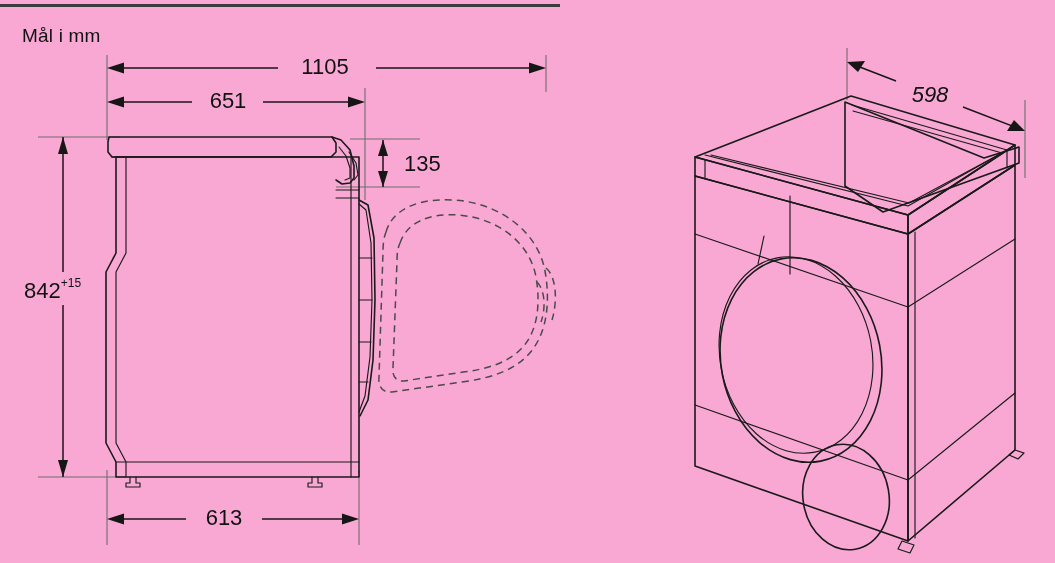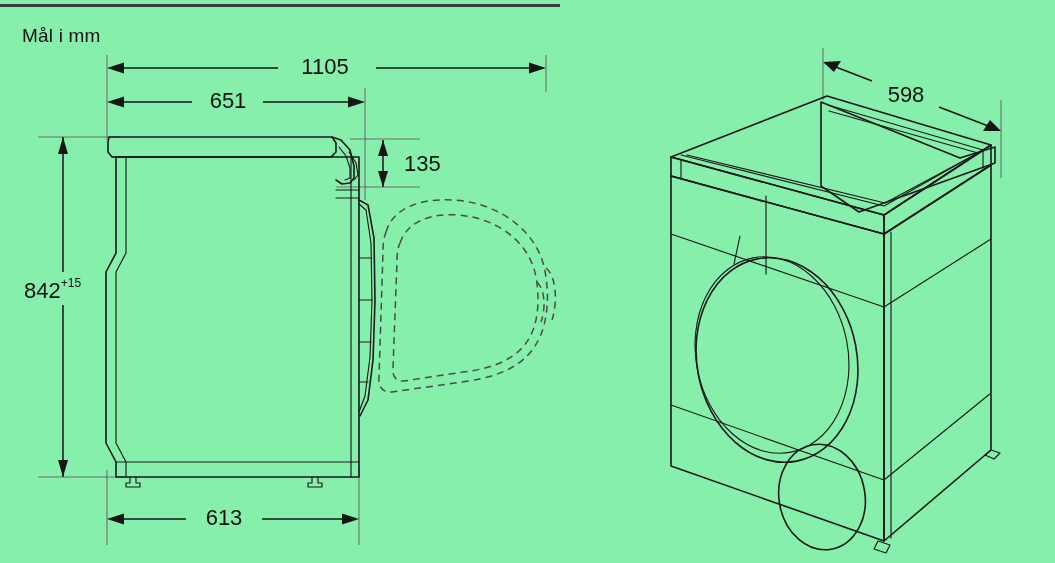--- a/index.html
+++ b/index.html
@@ -12,29 +12,29 @@
     height: 563px;
     font-family: "Liberation Sans", sans-serif;
     color: #1a1a1a;
     overflow: hidden;
     position: relative;
   }
   #page {
     position: relative;
     width: 1055px;
     height: 563px;
-    background: #86efac;
+    background: #f9a8d4;
   }
   .panel {
     position: absolute;
     top: 0;
     height: 563px;
   }
   #panel-left  { left: 0;   width: 578px; }
-  #panel-right { left: 554px; width: 477px; }
+  #panel-right { left: 578px; width: 477px; font-style: italic; }
 
   .top-rule {
     position: absolute;
     left: 0;
     top: 4px;
     width: 560px;
     height: 3px;
     background: #3b3b3b;
   }
 

